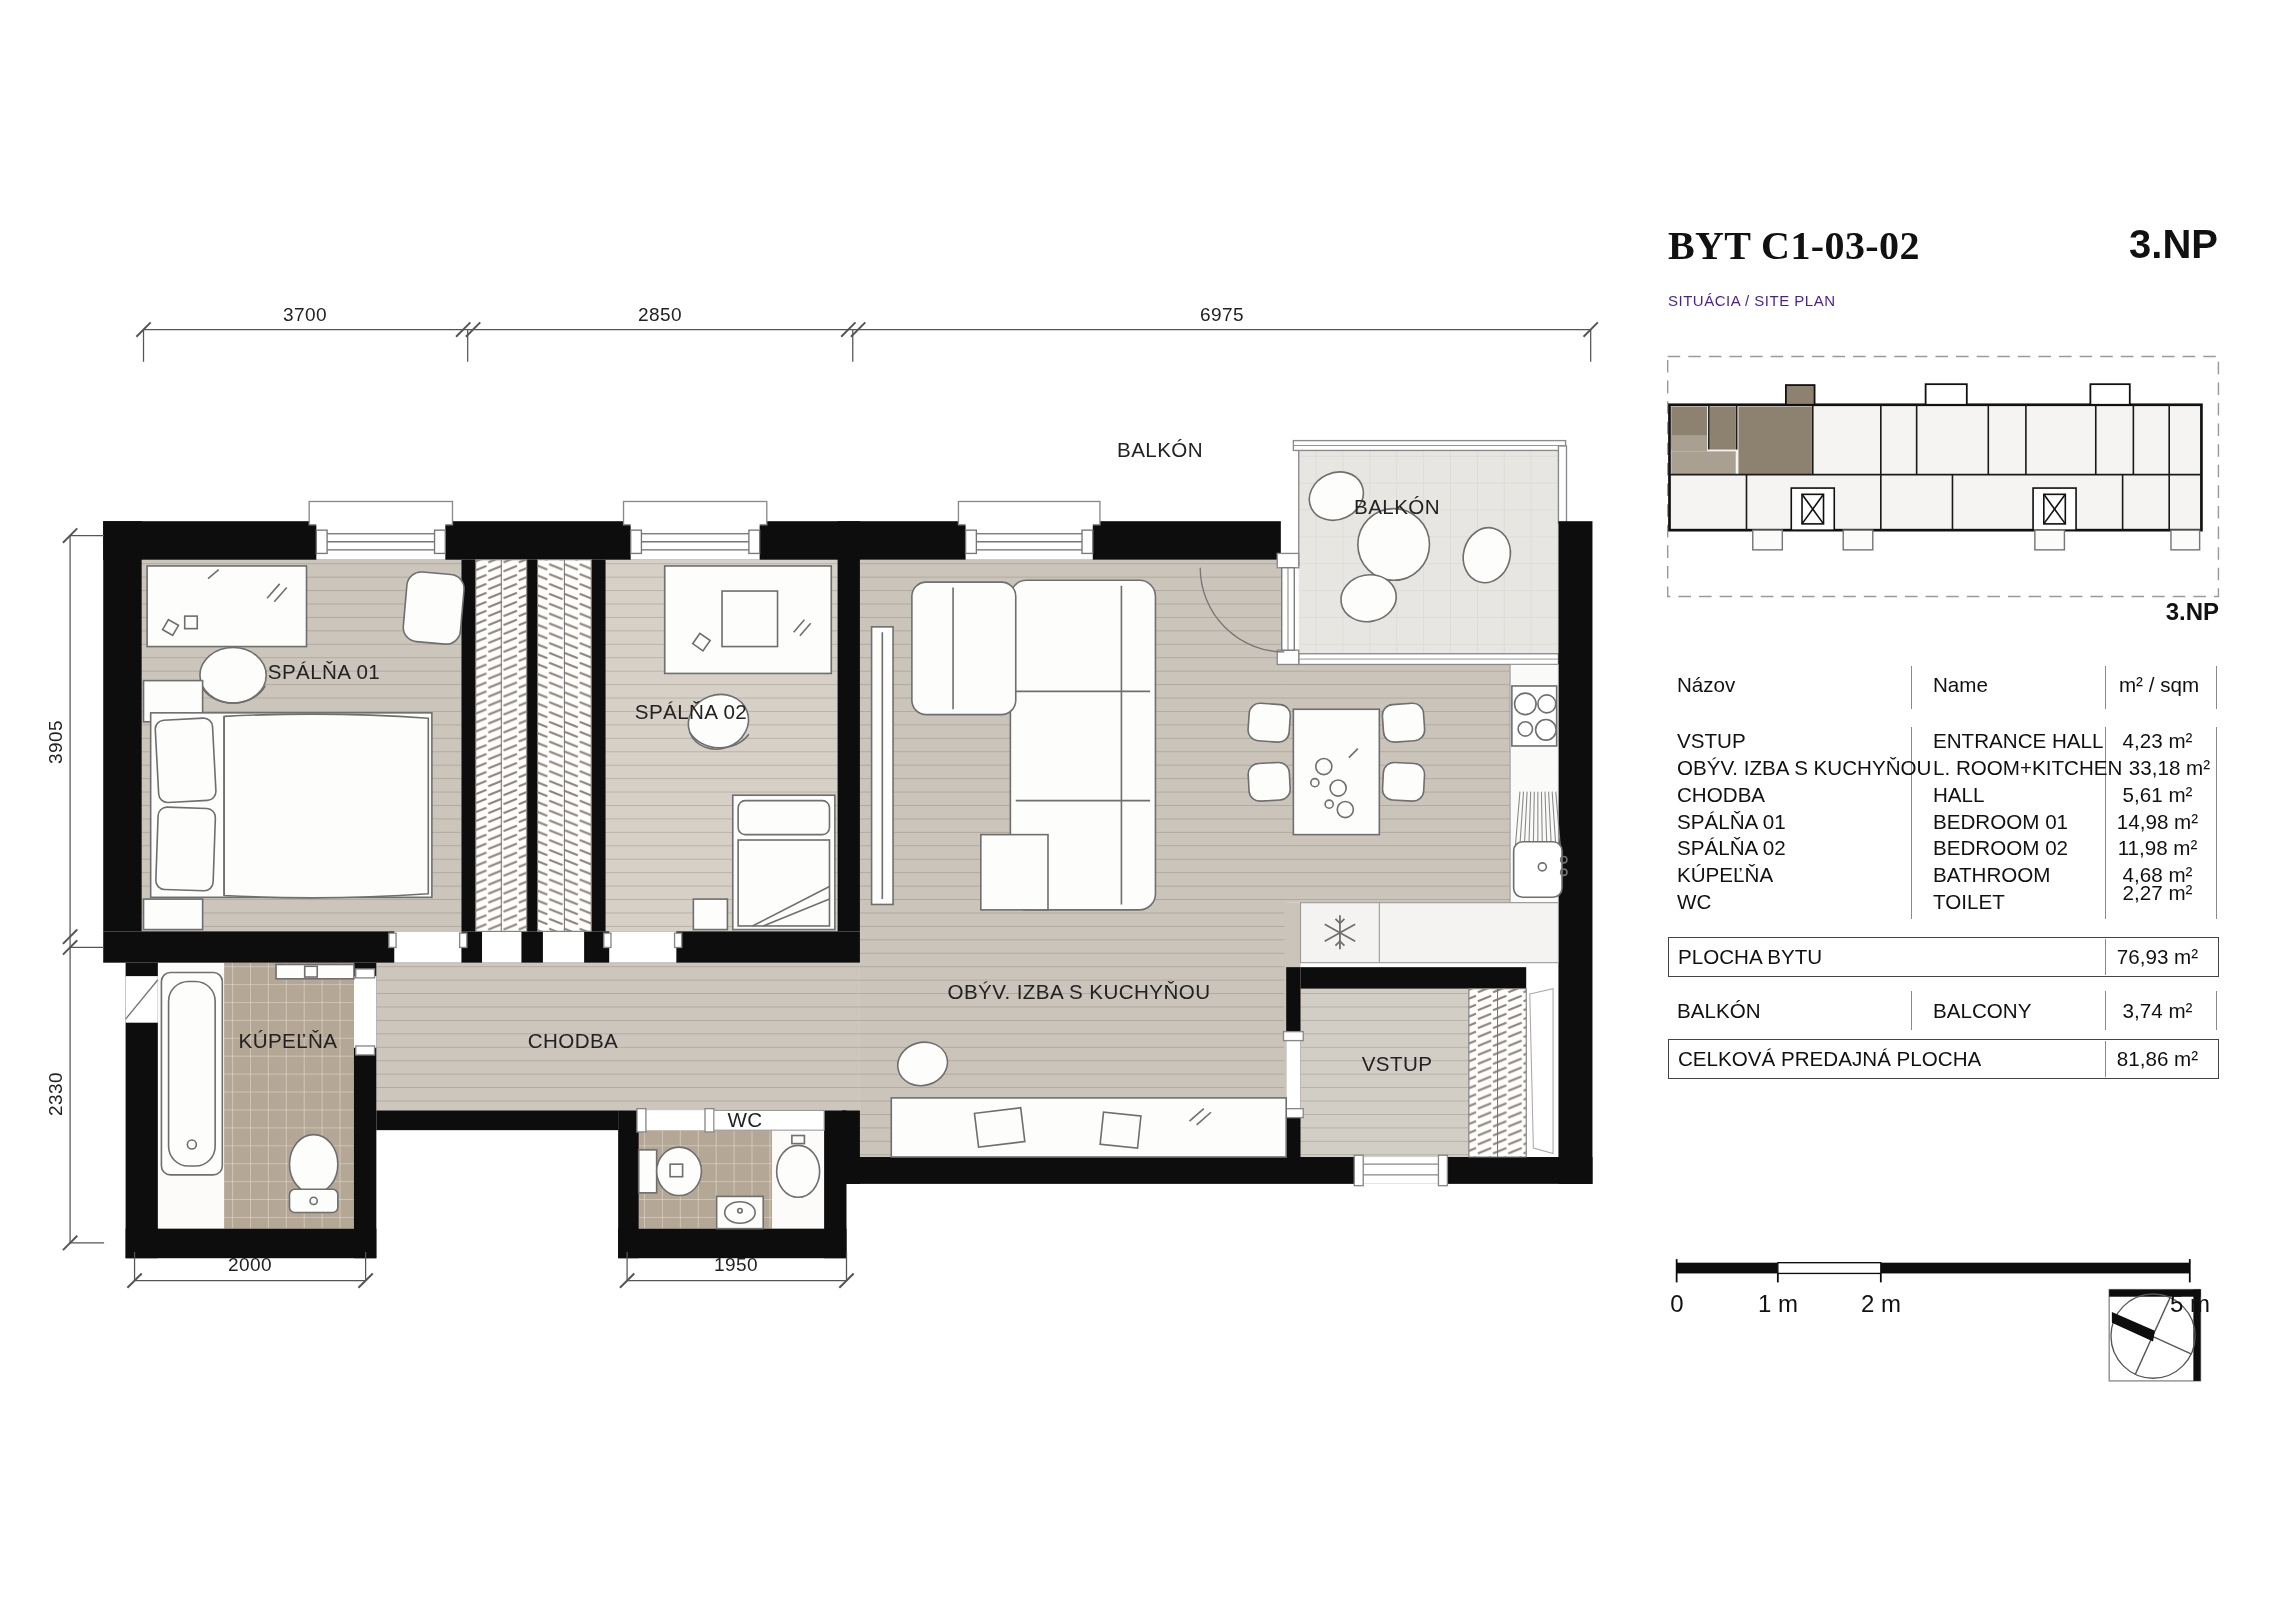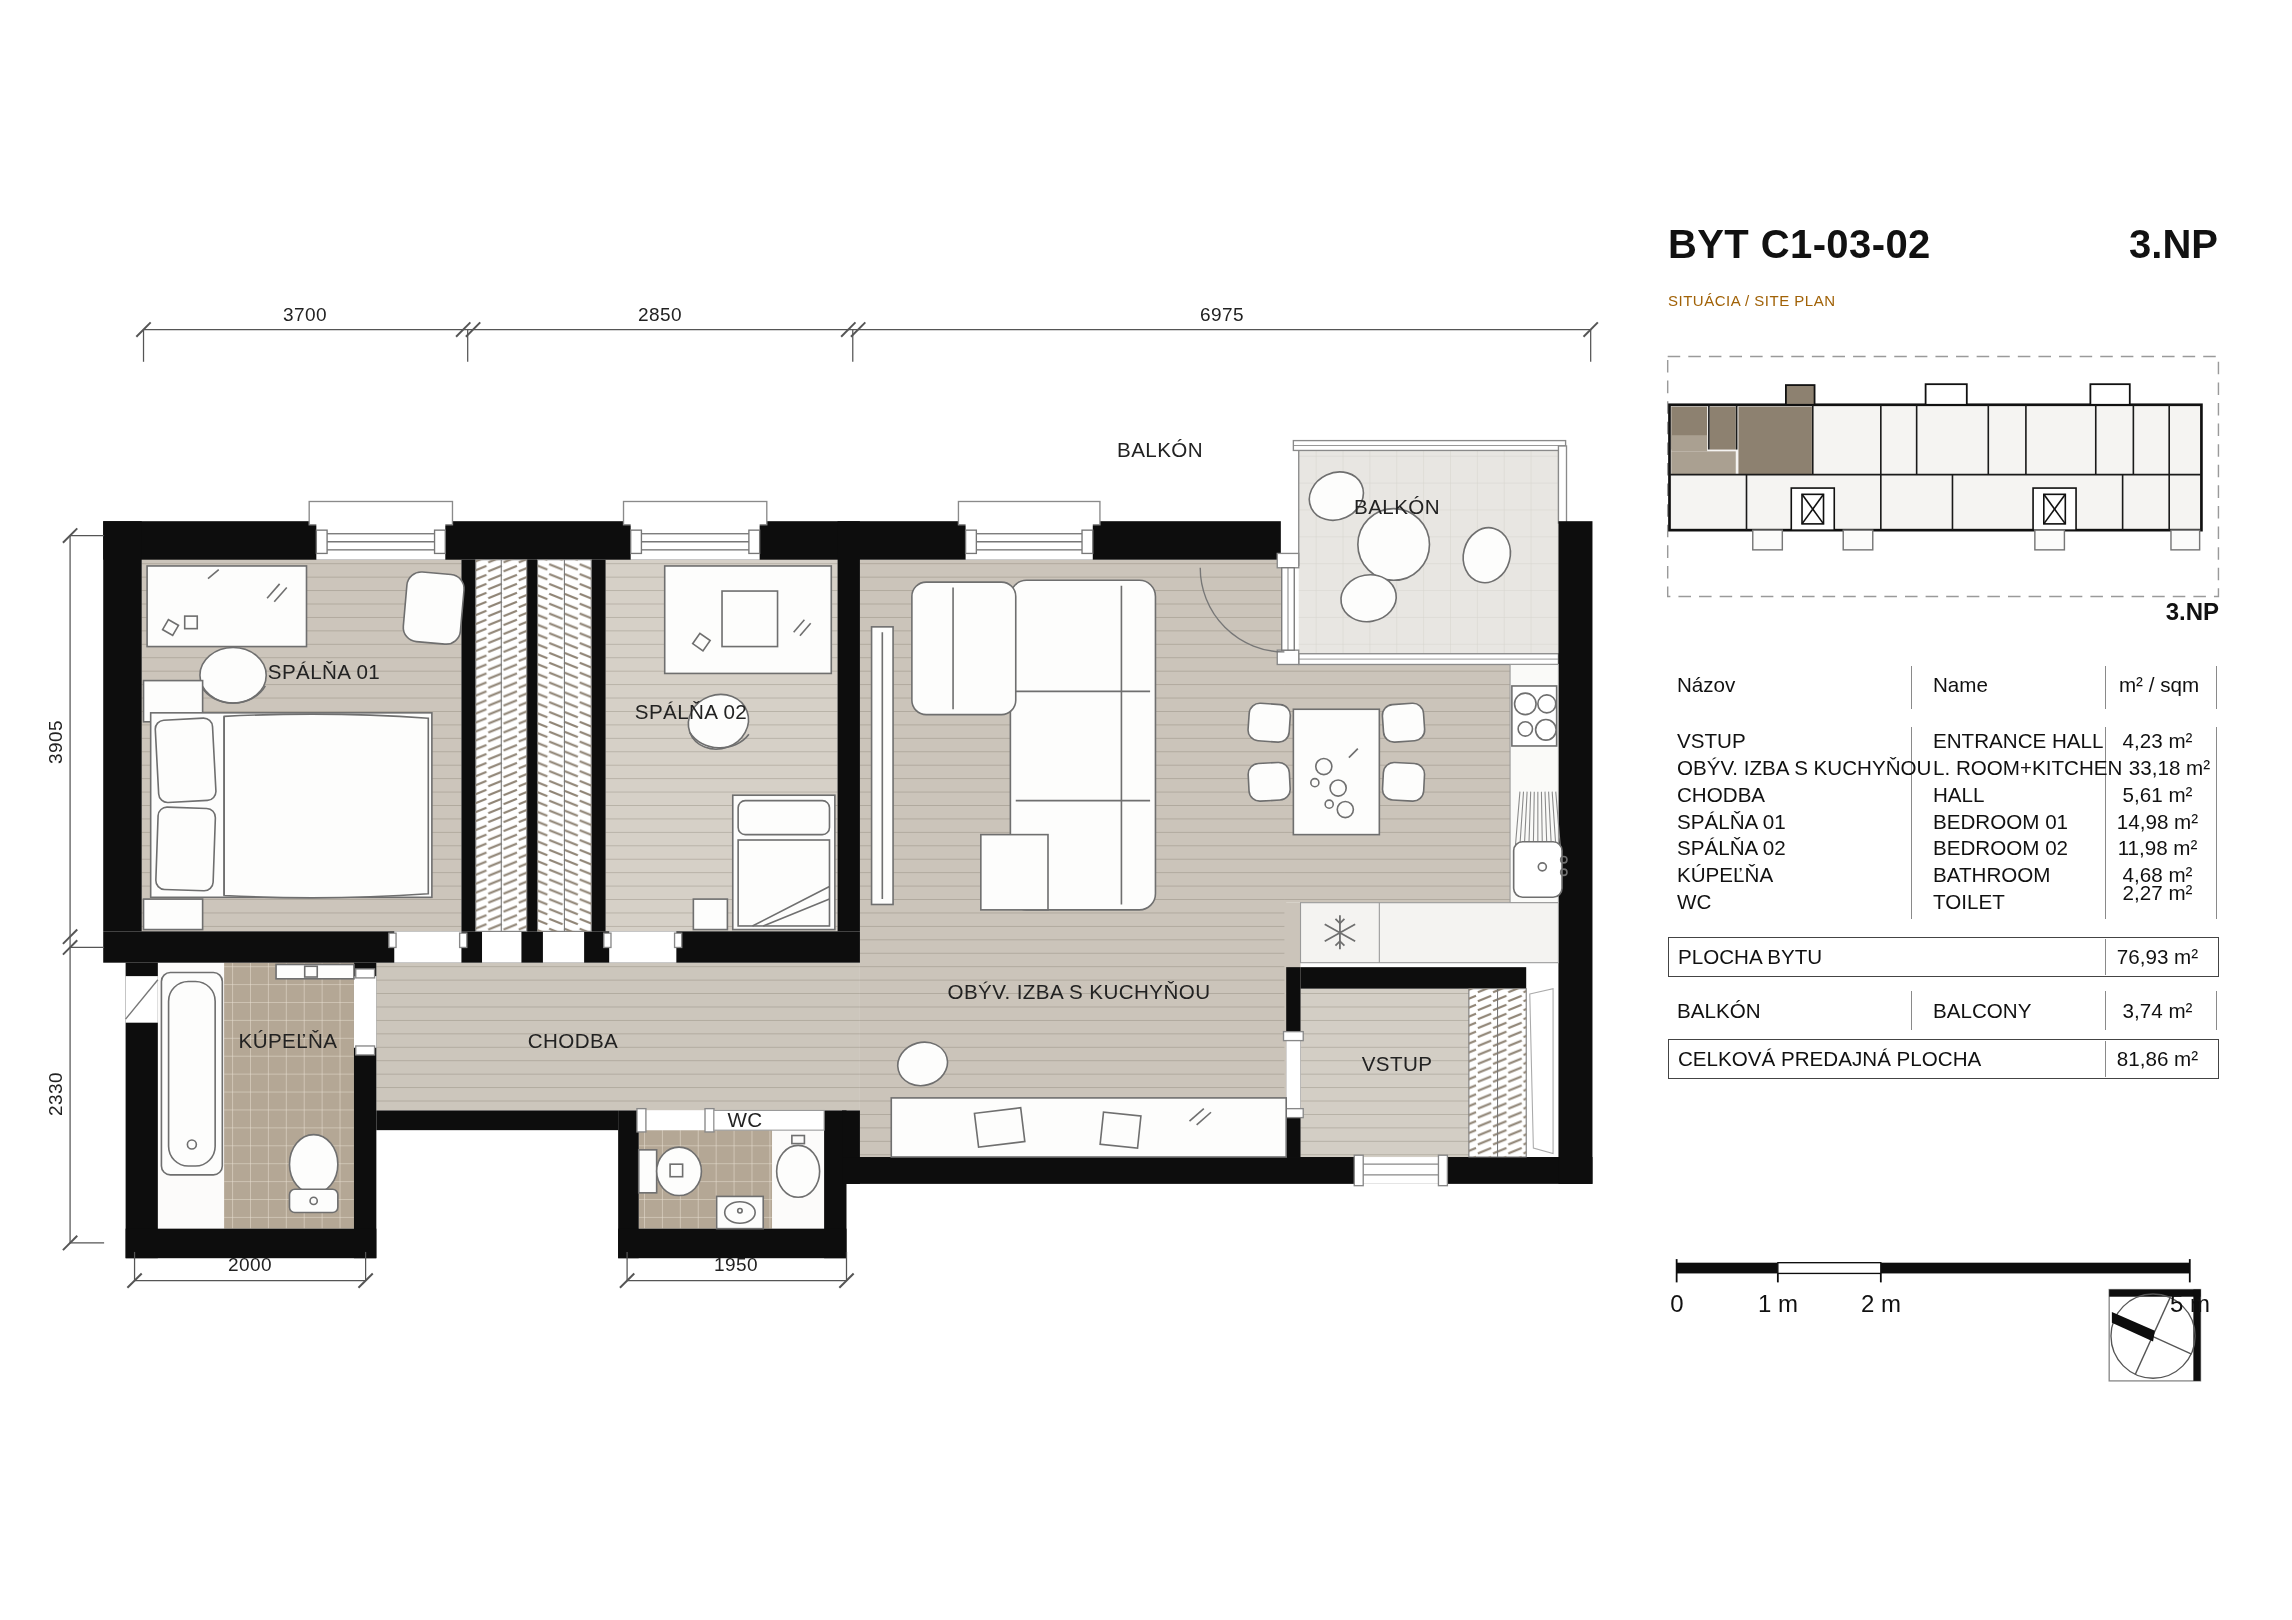--- a/index.html
+++ b/index.html
@@ -3,23 +3,23 @@
 <meta charset="utf-8">
 <style>
   html,body{margin:0;padding:0;background:#ffffff;}
   body{width:2293px;height:1620px;position:relative;overflow:hidden;
        font-family:"Liberation Sans", sans-serif;color:#111;}
   #drawing{position:absolute;left:0;top:0;}
   .lbl{position:absolute;transform:translate(-50%,-50%);white-space:nowrap;
        font-size:20.6px;color:#222;letter-spacing:0.4px;}
   .lbl.small{font-size:19px;}
   .vdim{transform:translate(-50%,-50%) rotate(-90deg);}
-  .title-code{position:absolute;left:1668px;top:222px;font-size:40px;font-weight:700;letter-spacing:0.4px;}
+  .title-code{position:absolute;left:1668px;top:222px;font-size:40px;font-weight:700;letter-spacing:0.4px;font-family:Liberation Serif, serif;}
   .title-floor{position:absolute;left:2024px;top:222px;width:194px;text-align:right;font-size:40px;font-weight:700;}
-  .subtitle{position:absolute;left:1668px;top:292px;font-size:15px;letter-spacing:0.5px;color:#a16207;}
+  .subtitle{position:absolute;left:1668px;top:292px;font-size:15px;letter-spacing:0.5px;color:#4c1d95;}
   .mini-floor{position:absolute;left:2060px;top:598px;width:159px;text-align:right;font-size:24px;font-weight:700;}
   
   .tcell{position:absolute;font-size:20.6px;color:#111;white-space:nowrap;}
   .tbold{font-weight:400;}
   .tval{text-align:center;}
   .vline{position:absolute;width:1.3px;background:#8a8a8a;}
   .boxrow{position:absolute;border:1.8px solid #444;background:#fff;}
   .notes{position:absolute;left:1668px;top:1189px;font-size:17.5px;line-height:24px;color:#1d1d1d;}
   .scale-lbl{position:absolute;transform:translateX(-50%);top:1290px;font-size:24px;color:#111;}
 </style>

